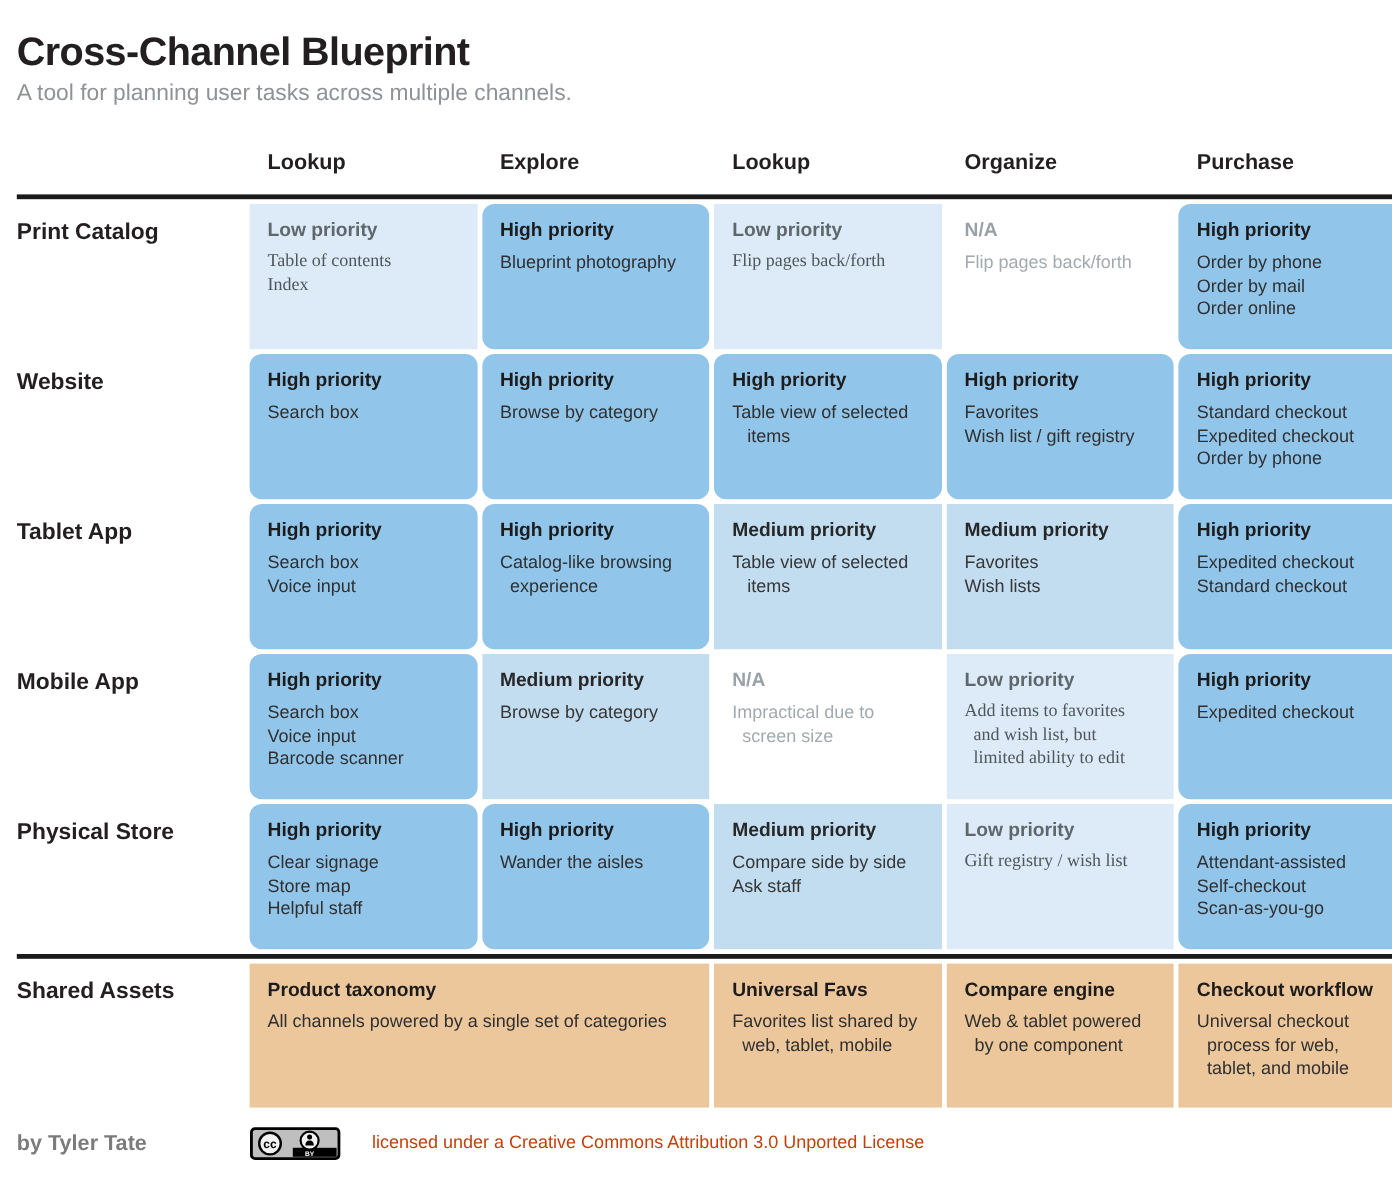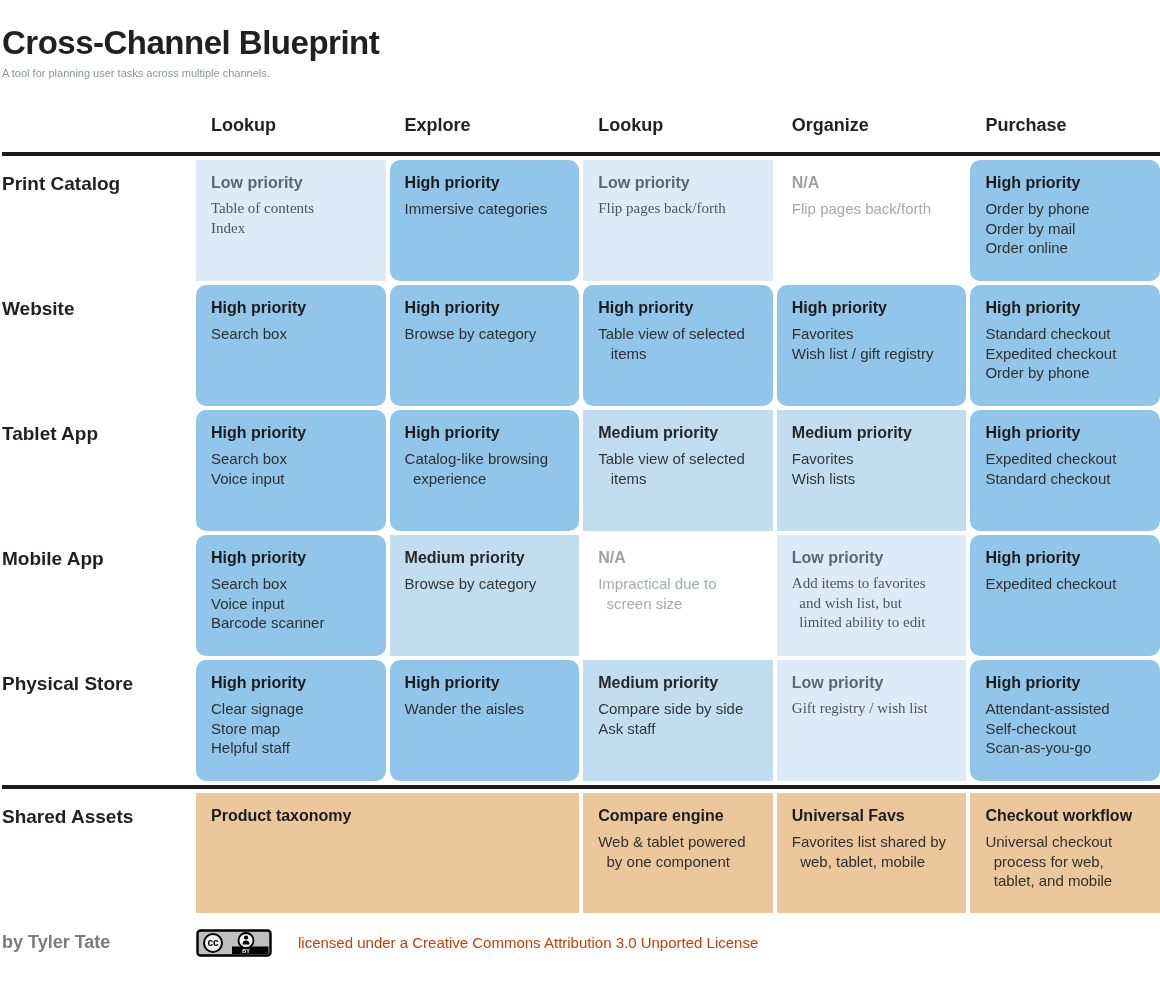--- a/index.html
+++ b/index.html
@@ -4,33 +4,33 @@
 <style>
   html, body {
     margin: 0;
     padding: 0;
     background: #ffffff;
     width: 1160px;
     height: 986px;
     overflow: hidden;
     font-family: "Liberation Sans", "DejaVu Sans", sans-serif;
   }
-  .page { width: 1160px; padding-left: 2px; box-sizing: border-box; }
+  .page { width: 1160px; padding-left: 14px; box-sizing: border-box; }
 
   .title {
     margin: 24px 0 0 0;
     font-size: 33px;
     font-weight: bold;
     letter-spacing: -0.5px;
     color: #231f20;
     line-height: 1.15;
   }
   .subtitle {
     margin-top: 5px;
-    font-size: 11px;
+    font-size: 19px;
     color: #8f9396;
   }
 
   .grid {
     margin-top: 22px;
     display: grid;
     grid-template-columns: 190px repeat(5, 1fr);
     gap: 4px;
     width: 1158px;
   }
@@ -130,21 +130,21 @@
     <div class="rule"></div>
 
     <div class="row-label">Print Catalog</div>
     <div class="cell low">
       <div class="cell-title">Low priority</div>
       <div class="cell-body">Table of contents
 Index</div>
     </div>
     <div class="cell high">
       <div class="cell-title">High priority</div>
-      <div class="cell-body">Immersive categories</div>
+      <div class="cell-body">Blueprint photography</div>
     </div>
     <div class="cell low">
       <div class="cell-title">Low priority</div>
       <div class="cell-body">Flip pages back/forth</div>
     </div>
     <div class="cell na">
       <div class="cell-title">N/A</div>
       <div class="cell-body">Flip pages back/forth</div>
     </div>
     <div class="cell high">
@@ -259,30 +259,31 @@
       <div class="cell-body">Attendant-assisted
 Self-checkout
 Scan-as-you-go</div>
     </div>
 
     <div class="rule"></div>
 
     <div class="row-label">Shared Assets</div>
     <div class="cell shared span2">
       <div class="cell-title">Product taxonomy</div>
+      <div class="cell-body">All channels powered by a single set of categories</div>
+    </div>
+    <div class="cell shared">
+      <div class="cell-title">Universal Favs</div>
+      <div class="cell-body">Favorites list shared by
+  web, tablet, mobile</div>
     </div>
     <div class="cell shared">
       <div class="cell-title">Compare engine</div>
       <div class="cell-body">Web &amp; tablet powered
   by one component</div>
-    </div>
-    <div class="cell shared">
-      <div class="cell-title">Universal Favs</div>
-      <div class="cell-body">Favorites list shared by
-  web, tablet, mobile</div>
     </div>
     <div class="cell shared">
       <div class="cell-title">Checkout workflow</div>
       <div class="cell-body">Universal checkout
   process for web,
   tablet, and mobile</div>
     </div>
 
   </div>
 

